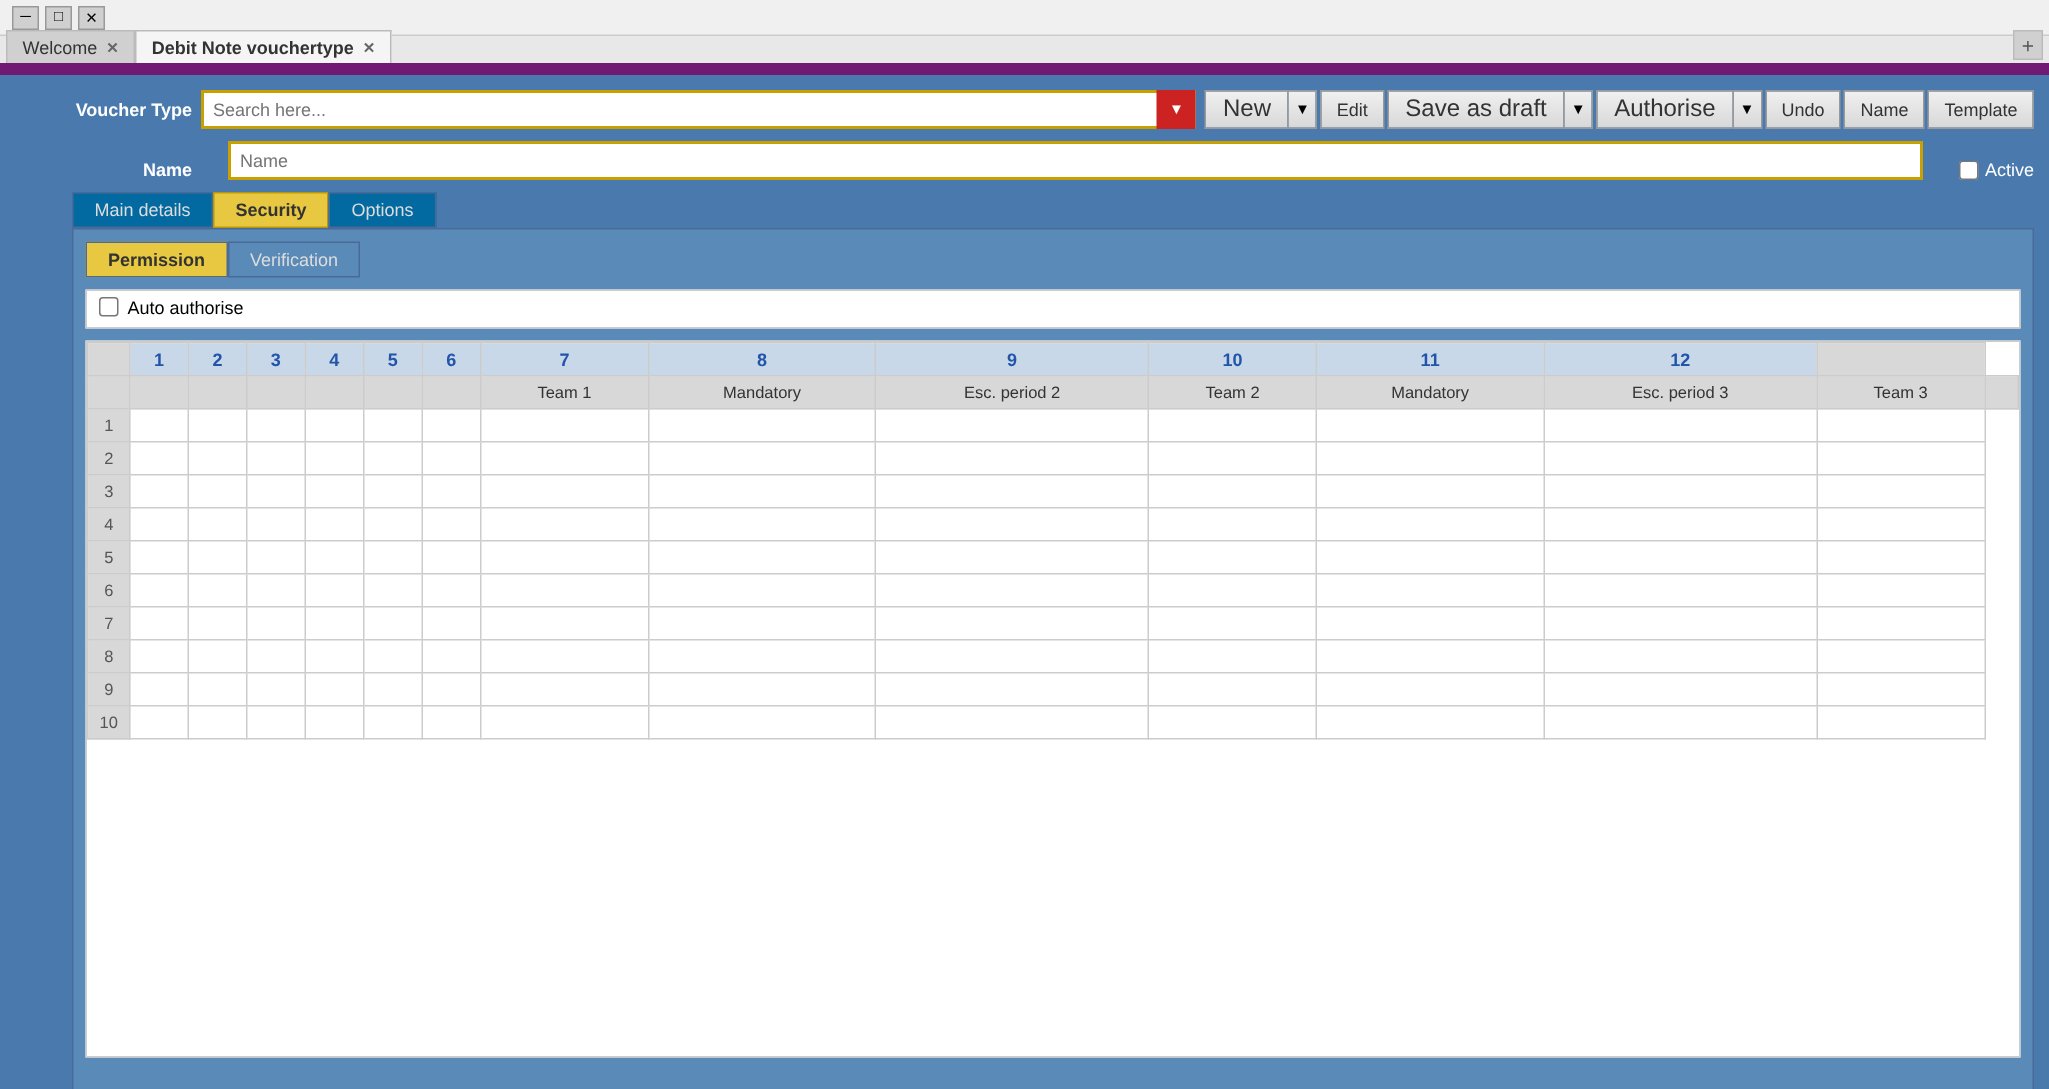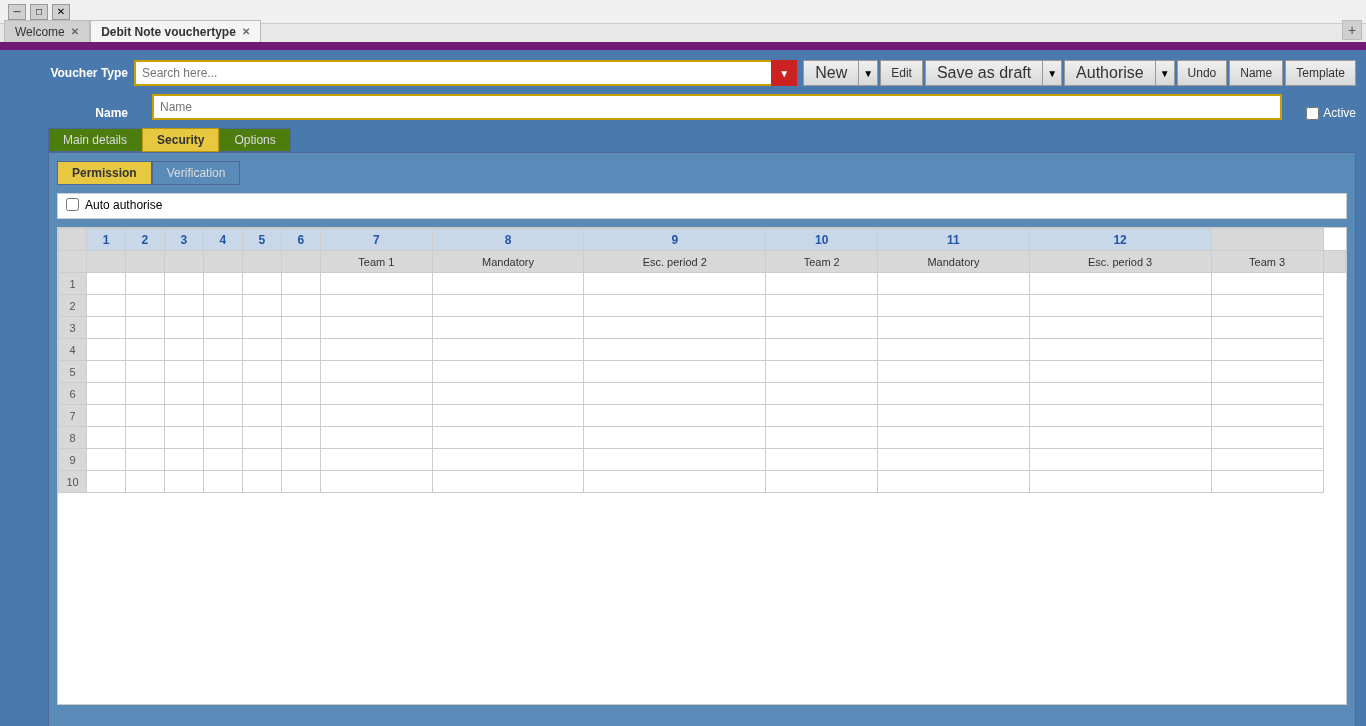--- a/index.html
+++ b/index.html
@@ -187,21 +187,21 @@
     }
 
     
     .page-tabs {
       display: flex;
       gap: 0;
       margin-bottom: 0;
     }
     .page-tab {
       padding: 4px 14px;
-      background: #4d7c0f;
+      background: #0369a1;
       border: 1px solid #4a6a98;
       cursor: pointer;
       color: #ddd;
       font-size: 12px;
     }
     .page-tab.active {
       background: #e8c840;
       color: #333;
       font-weight: bold;
       border-color: #b8980a;

